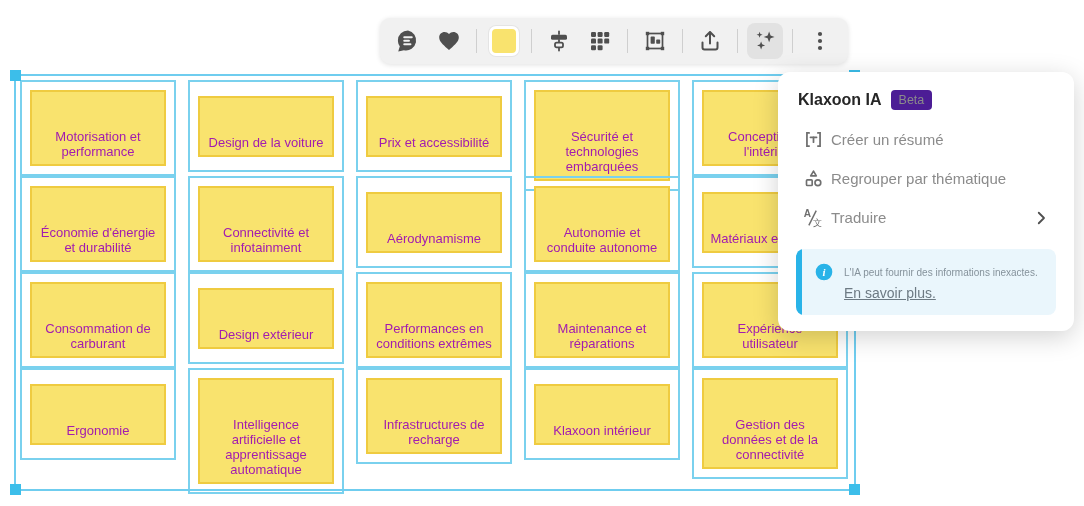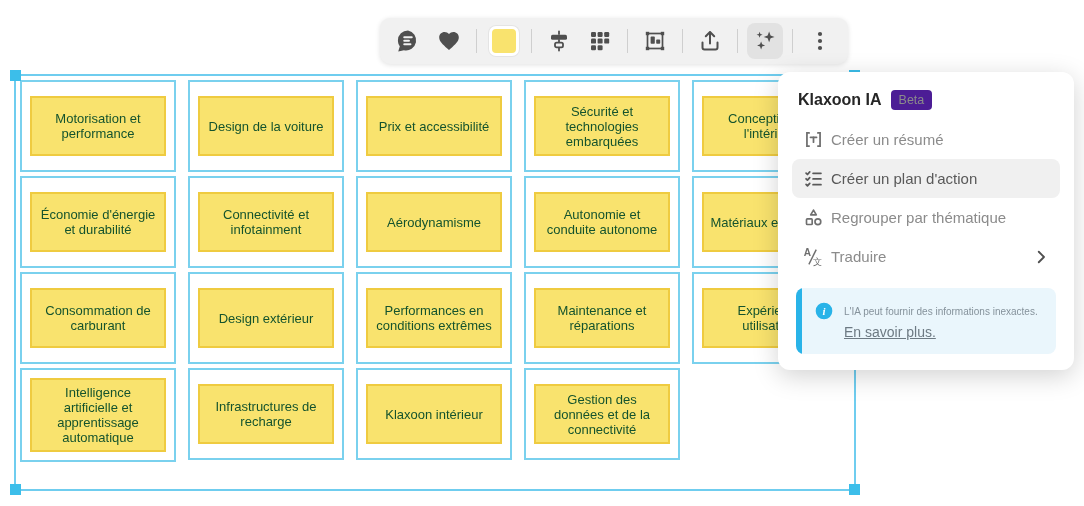--- a/index.html
+++ b/index.html
@@ -18,21 +18,21 @@
 
   
   .board { position:absolute; left:20px; top:80px; width:828px; z-index:1;
            display:grid; grid-template-columns:repeat(5,156px); column-gap:12px;
            grid-auto-rows:96px; align-items:start; }
   .cell { border:2px solid #7ad1ee; min-height:92px; padding:8px;
           display:flex; align-items:center; justify-content:center; background:transparent; }
   .note { width:100%; min-height:60px; background:#f9e36e; border:2px solid #efcb40;
           display:flex; align-items:center; justify-content:center; text-align:center;
           padding:5px 6px; }
-  .note span { font-size:13px; line-height:15px; color:#14532d; }
+  .note span { font-size:13px; line-height:15px; color:#a21caf;margin-top:32px; }
 
   
   .toolbar { position:absolute; left:380px; top:18px; height:46px; z-index:10;
              display:flex; align-items:center; gap:5px; padding:0 10px;
              background:#f1f1f1; border-radius:10px;
              box-shadow:0 1px 5px rgba(0,0,0,.12); }
   .tb-btn { width:36px; height:36px; border-radius:8px; display:flex;
             align-items:center; justify-content:center; color:#4f4f4f; cursor:pointer; }
   .tb-btn.active { background:#e2e2e2; }
   .tb-sep { width:1px; height:24px; background:#cfcfcf; margin:0 4px; }
@@ -161,20 +161,25 @@
         <span>Maintenance et réparations</span>
       </div>
     </div>
 
     <div class="cell">
       <div class="note">
         <span>Expérience utilisateur</span>
       </div>
     </div>
 
+    <div class="cell">
+      <div class="note">
+        <span>Ergonomie</span>
+      </div>
+    </div>
 
     <div class="cell">
       <div class="note">
         <span>Intelligence artificielle et apprentissage automatique</span>
       </div>
     </div>
 
     <div class="cell">
       <div class="note">
         <span>Infrastructures de recharge</span>
@@ -299,33 +304,20 @@
         <svg width="21" height="21" viewBox="0 0 24 24" fill="none" stroke="#6f6f6f" stroke-width="2" stroke-linecap="round">
             <path d="M7 4.5H4.5v15H7"></path>
             <path d="M17 4.5h2.5v15H17"></path>
             <path d="M8.5 9.5h7"></path>
             <path d="M12 9.5v5.5"></path>
           </svg>
       </span>
       <span class="mi-label">Créer un résumé</span>
     </div>
 
-    <div class="menu-item highlight">
-      <span class="mi-icon">
-        <svg width="21" height="21" viewBox="0 0 24 24" fill="none" stroke="#595959" stroke-width="2" stroke-linecap="round" stroke-linejoin="round">
-            <path d="M3.5 5.8l1.6 1.6 2.6-2.9"></path>
-            <path d="M3.5 12.3l1.6 1.6 2.6-2.9"></path>
-            <path d="M3.5 18.8l1.6 1.6 2.6-2.9"></path>
-            <path d="M11.5 6h9"></path>
-            <path d="M11.5 12.5h9"></path>
-            <path d="M11.5 19h9"></path>
-          </svg>
-      </span>
-      <span class="mi-label">Créer un plan d'action</span>
-    </div>
 
     <div class="menu-item">
       <span class="mi-icon">
         <svg width="21" height="21" viewBox="0 0 24 24" fill="none" stroke="#6f6f6f" stroke-width="1.9" stroke-linejoin="round">
             <path d="M12 3.5l3.2 5.5H8.8z"></path>
             <rect x="4" y="13.5" width="6.5" height="6.5" rx="1"></rect>
             <circle cx="17" cy="16.8" r="3.3"></circle>
           </svg>
       </span>
       <span class="mi-label">Regrouper par thématique</span>

